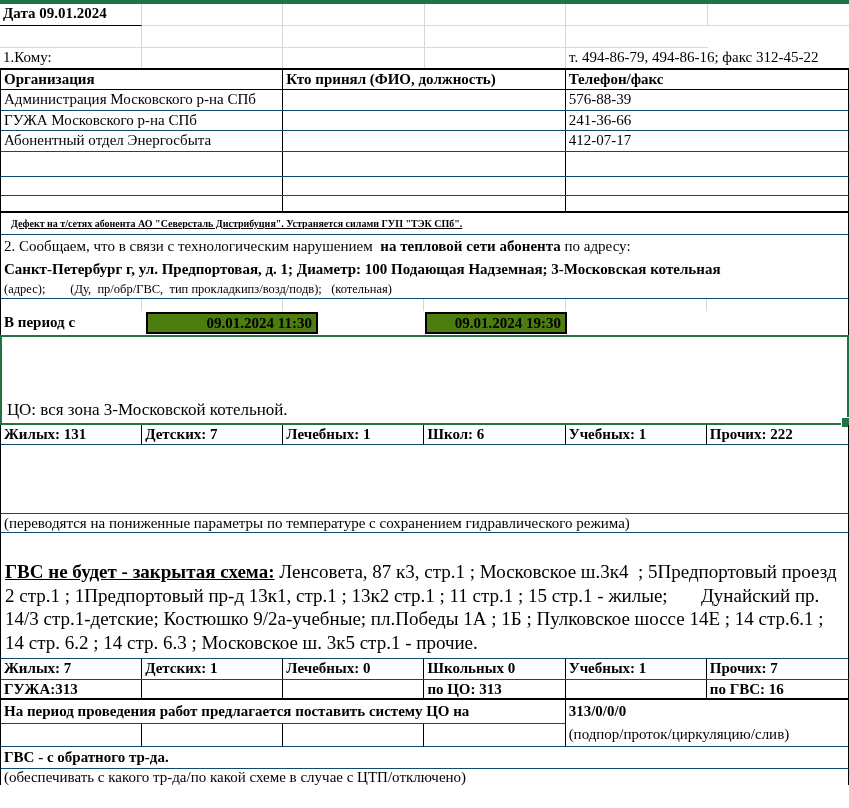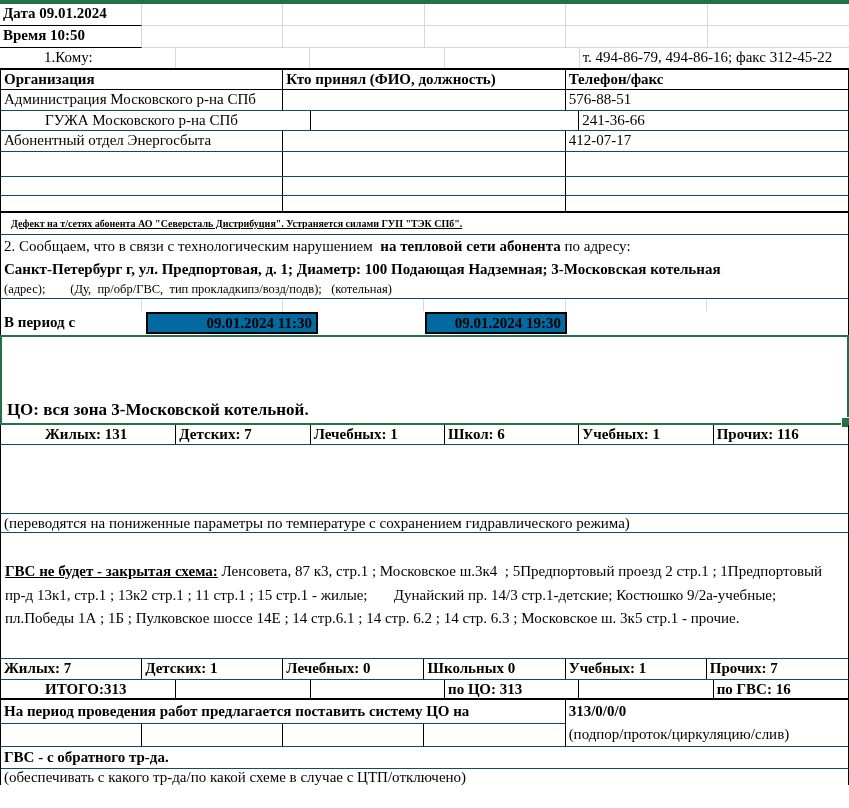--- a/index.html
+++ b/index.html
@@ -14,63 +14,62 @@
   .c3{width:33.3334%;}
   .c4x{width:66.6667%;}
   .b{font-weight:bold;}
   .u{text-decoration:underline;}
   .grid-r{border-right:1px solid #d8d8d8;}
   .blk-r{border-right:1px solid #000;}
   .side{border-left:1px solid #000;border-right:1px solid #000;}
   .bb1{border-bottom:1px solid #0c4a6e;}
   .bb2{border-bottom:2px solid #000;}
   .topline{height:4px;background:var(--green,#217346);}
-  .h22{height:22px;} .h21{height:21px;} .h20{height:20px;padding-left:41px;} .h25{height:25px;}
+  .h22{height:22px;} .h21{height:21px;} .h20{height:20px;} .h25{height:25px;}
   .h19{height:19px;justify-content:flex-end;} .h17{height:17px;} .h23{height:23px;} .h18{height:18px;}
   .h24{height:24px;} .h12{height:12px;} .h90{height:90px;} .h69{height:69px;}
   .h126{height:126px;} .h16{height:16px;}
   .pre{white-space:pre-wrap;}
   .hdr{border-top:2px solid #000;border-bottom:1px solid #000;}
   .datebox{
     position:absolute;top:1px;height:22px;border:2px solid #000;box-sizing:border-box;
-    font-weight:bold;text-align:right;padding-right:4px;line-height:18px;background:#0369a1;
+    font-weight:bold;text-align:right;padding-right:4px;line-height:18px;background:#4d7c0f;
   }
   .selbox{
     box-sizing:border-box;border:2px solid var(--green,#217346);position:relative;background:#fff;
   }
   .selbox .zone{
-    position:absolute;left:5px;bottom:3px;font-weight:bold;font-size:17px;line-height:20px;white-space:nowrap;
+    position:absolute;left:5px;bottom:3px;font-weight:normal;font-size:17px;line-height:20px;white-space:nowrap;
   }
   .fillhandle{
     position:absolute;right:-5px;bottom:-5px;width:9px;height:9px;
     background:var(--green,#217346);border:1px solid #fff;box-sizing:content-box;
   }
   .wrapblock{box-sizing:border-box;display:block;}
-  .gvsblock{padding:27px 4px 0 4px;line-height:23.5px;font-size:15px;}
+  .gvsblock{padding:27px 4px 0 4px;line-height:23.5px;font-size:19px;}
   .small{font-size:12.5px;}
   .counts .cell{line-height:19px;}
 </style>
 </head>
 <body>
 
 <div class="sheet">
 
   <div class="topline"></div>
 
   <div class="row h22">
     <div class="cell c6 b grid-r" style="border-bottom:1px solid #000;">Дата 09.01.2024</div>
     <div class="cell c6 grid-r" style="border-bottom:1px solid #d8d8d8;"></div>
     <div class="cell c6 grid-r" style="border-bottom:1px solid #d8d8d8;"></div>
     <div class="cell c6 grid-r" style="border-bottom:1px solid #d8d8d8;"></div>
     <div class="cell c6 grid-r" style="border-bottom:1px solid #d8d8d8;"></div>
     <div class="cell c6" style="border-bottom:1px solid #d8d8d8;"></div>
   </div>
 
   <div class="row h22">
-    <div class="cell c6 b grid-r" style="border-bottom:1px solid #000;">Время 10:50</div>
     <div class="cell c6 grid-r" style="border-bottom:1px solid #d8d8d8;"></div>
     <div class="cell c6 grid-r" style="border-bottom:1px solid #d8d8d8;"></div>
     <div class="cell c6 grid-r" style="border-bottom:1px solid #d8d8d8;"></div>
     <div class="cell c6 grid-r" style="border-bottom:1px solid #d8d8d8;"></div>
     <div class="cell c6" style="border-bottom:1px solid #d8d8d8;"></div>
   </div>
 
   <div class="row h20">
     <div class="cell c6 grid-r">1.Кому:</div>
     <div class="cell c6 grid-r"></div>
@@ -81,21 +80,21 @@
 
   <div class="row h22 side hdr">
     <div class="cell c3 b blk-r">Организация</div>
     <div class="cell c3 b blk-r">Кто принял (ФИО, должность)</div>
     <div class="cell c3 b">Телефон/факс</div>
   </div>
 
   <div class="row h21 side bb1">
     <div class="cell c3 blk-r">Администрация Московского р-на СПб</div>
     <div class="cell c3 blk-r"></div>
-    <div class="cell c3">576-88-51</div>
+    <div class="cell c3">576-88-39</div>
   </div>
   <div class="row h20 side bb1">
     <div class="cell c3 blk-r">ГУЖА  Московского р-на СПб</div>
     <div class="cell c3 blk-r"></div>
     <div class="cell c3">241-36-66</div>
   </div>
   <div class="row h21 side bb1">
     <div class="cell c3 blk-r">Абонентный отдел Энергосбыта</div>
     <div class="cell c3 blk-r"></div>
     <div class="cell c3">412-07-17</div>
@@ -152,21 +151,21 @@
     <div class="zone">ЦО: вся зона 3-Московской котельной.</div>
     <div class="fillhandle"></div>
   </div>
 
   <div class="row h20 side bb1 counts">
     <div class="cell c6 b blk-r">Жилых: 131</div>
     <div class="cell c6 b blk-r">Детских: 7</div>
     <div class="cell c6 b blk-r">Лечебных: 1</div>
     <div class="cell c6 b blk-r">Школ: 6</div>
     <div class="cell c6 b blk-r">Учебных: 1</div>
-    <div class="cell c6 b">Прочих: 116</div>
+    <div class="cell c6 b">Прочих: 222</div>
   </div>
 
   <div class="wrapblock h69 side bb1"></div>
 
   <div class="row h19 side bb1">
     <div class="cell" style="width:100%;line-height:18px;">(переводятся на пониженные параметры по температуре с сохранением гидравлического режима)</div>
   </div>
 
   <div class="wrapblock h126 side bb1 gvsblock">
     <span class="b u pre">ГВС не будет - закрытая схема:</span><span class="pre"> Ленсовета, 87 к3, стр.1 ; Московское ш.3к4  ; 5Предпортовый проезд 2 стр.1 ; 1Предпортовый пр-д 13к1, стр.1 ; 13к2 стр.1 ; 11 стр.1 ; 15 стр.1 - жилые;       Дунайский пр. 14/3 стр.1-детские; Костюшко 9/2а-учебные; пл.Победы 1А ; 1Б ; Пулковское шоссе 14Е ; 14 стр.6.1 ; 14 стр. 6.2 ; 14 стр. 6.3 ; Московское ш. 3к5 стр.1 - прочие.</span>
@@ -175,21 +174,21 @@
   <div class="row h21 side bb1 counts">
     <div class="cell c6 b blk-r">Жилых: 7</div>
     <div class="cell c6 b blk-r">Детских: 1</div>
     <div class="cell c6 b blk-r">Лечебных: 0</div>
     <div class="cell c6 b blk-r">Школьных 0</div>
     <div class="cell c6 b blk-r">Учебных: 1</div>
     <div class="cell c6 b">Прочих: 7</div>
   </div>
 
   <div class="row h20 side bb2 counts">
-    <div class="cell c6 b blk-r">ИТОГО:313</div>
+    <div class="cell c6 b blk-r">ГУЖА:313</div>
     <div class="cell c6 blk-r"></div>
     <div class="cell c6 blk-r"></div>
     <div class="cell c6 b blk-r">по ЦО: 313</div>
     <div class="cell c6 blk-r"></div>
     <div class="cell c6 b">по ГВС: 16</div>
   </div>
 
   <div class="row h24 side">
     <div class="cell c4x b blk-r bb1" style="line-height:22px;">На период проведения работ предлагается поставить систему ЦО на</div>
     <div class="cell c3 b" style="line-height:22px;">313/0/0/0</div>

